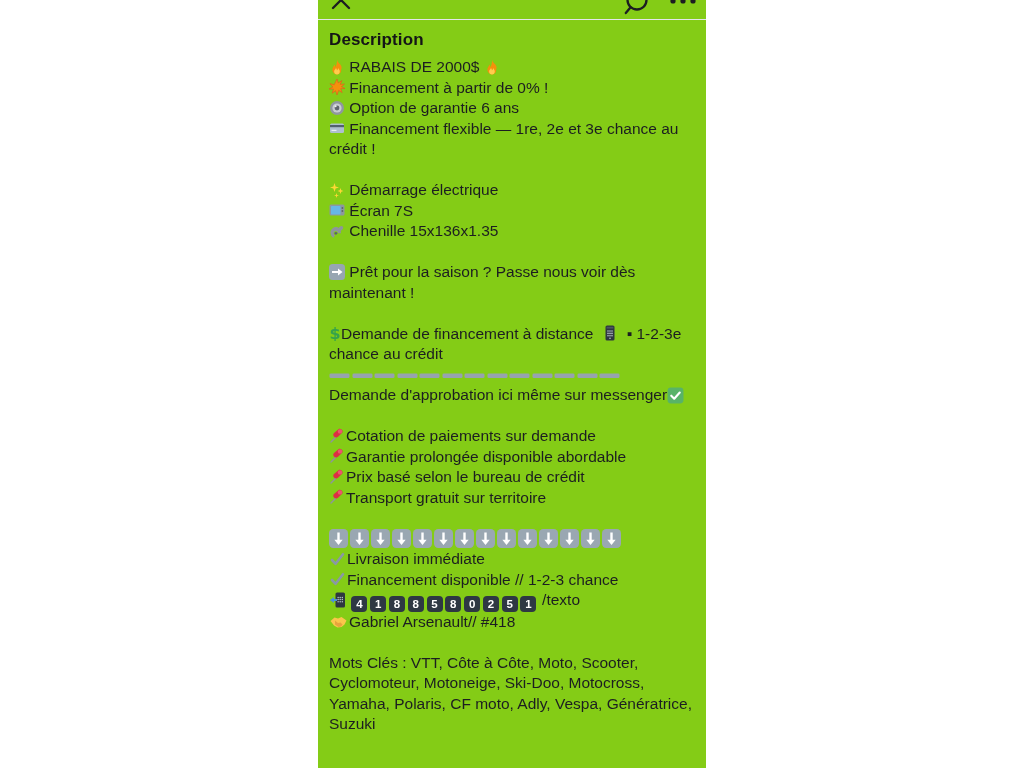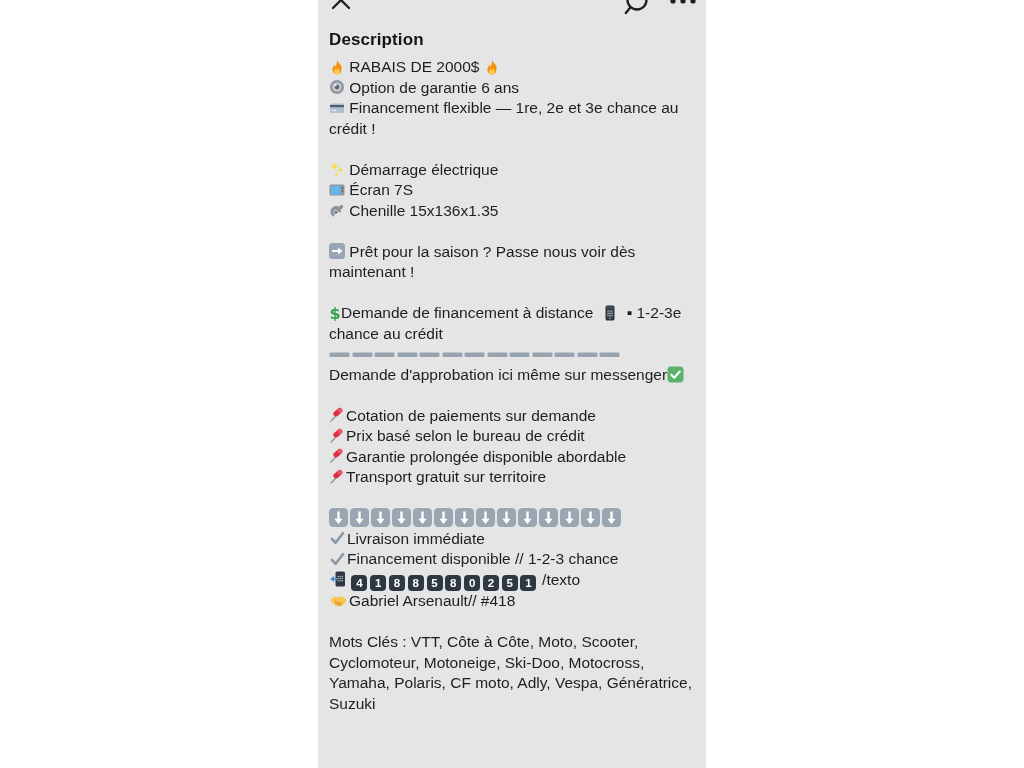--- a/index.html
+++ b/index.html
@@ -1,20 +1,20 @@
 <!DOCTYPE html>
 <html><head>
 <meta charset="utf-8">
 <style>
   html,body{margin:0;padding:0;}
   body{
     width:1024px;height:768px;background:#ffffff;overflow:hidden;position:relative;
     font-family:"Liberation Sans","DejaVu Sans",sans-serif;
   }
-  .screen{position:absolute;left:318px;top:0;width:388px;height:768px;background:#e5e5e5;overflow:hidden;}
+  .screen{position:absolute;left:318px;top:0;width:388px;height:768px;background:#84cc16;overflow:hidden;}
   .topbar{position:relative;height:19px;border-bottom:1px solid #e4e6e9;overflow:hidden;}
   .topbar svg{position:absolute;}
   .tb-close{left:12px;top:-11px;}
   .tb-search{left:303px;top:-12px;}
   .tb-more{left:351px;top:-2px;}
   .content{padding:10px 11px 0 11px;}
   .section-title{font-size:17px;font-weight:bold;color:#141517;margin:0 0 7px 0;letter-spacing:.1px;}
   .line{
     font-size:15.5px;line-height:20.5px;min-height:20.5px;color:#1c1e21;
     white-space:pre-wrap;word-wrap:break-word;
@@ -58,20 +58,23 @@
   <div class="content">
     <h2 class="section-title">Description</h2>
     <div id="description-body">
         <div class="line"><span class="icon icon-fire"><svg viewBox="0 0 16 16">
               <path fill="#f4900c" d="M8 .5c.4 2.6 2.2 3.6 3.3 5 1.2 1.5 1.7 3 .9 5A4.8 4.8 0 0 1 8 15.5 4.9 4.9 0 0 1 3.4 10c.3-2 1.6-3 2.2-4.6.5 1 .6 1.7.4 2.8 1.4-1.2 2.2-4 2-7.7z"></path>
               <path fill="#ffcc4d" d="M8 15.5c-1.6 0-2.9-1.2-2.9-2.8 0-1.5 1.3-2.3 1.9-3.6.8 1 .9 1.6.9 2.5.7-.6 1.2-1.5 1.1-2.6 1.3 1.3 1.9 2.5 1.8 3.8-.1 1.5-1.2 2.7-2.8 2.7z"></path>
             </svg></span><span> RABAIS DE 2000$ </span><span class="icon icon-fire"><svg viewBox="0 0 16 16">
               <path fill="#f4900c" d="M8 .5c.4 2.6 2.2 3.6 3.3 5 1.2 1.5 1.7 3 .9 5A4.8 4.8 0 0 1 8 15.5 4.9 4.9 0 0 1 3.4 10c.3-2 1.6-3 2.2-4.6.5 1 .6 1.7.4 2.8 1.4-1.2 2.2-4 2-7.7z"></path>
               <path fill="#ffcc4d" d="M8 15.5c-1.6 0-2.9-1.2-2.9-2.8 0-1.5 1.3-2.3 1.9-3.6.8 1 .9 1.6.9 2.5.7-.6 1.2-1.5 1.1-2.6 1.3 1.3 1.9 2.5 1.8 3.8-.1 1.5-1.2 2.7-2.8 2.7z"></path>
             </svg></span></div>
+        <div class="line"><span class="icon icon-collision"><svg viewBox="0 0 16 16">
+              <path fill="#f4900c" stroke="#e25822" stroke-width=".6" d="M8 0l1.2 4L13 1.5l-1.8 3.9L15.5 5l-3.2 2.7L16 9.5l-4.3.2 1.5 4-3.5-2.4L8 16l-1.4-4.3-3.4 2.5 1.3-4.1L0 10l3.8-2L1 4.6l4.2 1.2z"></path>
+            </svg></span><span> Financement à partir de 0% !</span></div>
         <div class="line"><span class="icon icon-wheel"><svg viewBox="0 0 16 16">
               <circle cx="8" cy="8" r="7" fill="#90979f"></circle>
               <circle cx="8" cy="8" r="4.6" fill="#c9cdd2"></circle>
               <circle cx="8" cy="8" r="2.4" fill="#5f666d"></circle>
               <circle cx="6.6" cy="6.2" r="1" fill="#eceff1"></circle>
             </svg></span><span> Option de garantie 6 ans</span></div>
         <div class="line"><span class="icon icon-credit-card"><svg viewBox="0 0 16 16">
               <rect x="1" y="3.5" width="14" height="9.5" rx="1.5" fill="#aebfd0"></rect>
               <rect x="1" y="5" width="14" height="2.2" fill="#51606f"></rect>
               <rect x="2.5" y="9.8" width="5" height="1.2" fill="#e8eef4"></rect>
@@ -150,26 +153,26 @@
         <div class="line"></div>
         <div class="line"><span class="icon icon-pushpin"><svg viewBox="0 0 16 16">
               <path stroke="#8d959c" stroke-width="1.4" stroke-linecap="round" d="M6.5 9.5L2 14"></path>
               <path fill="#dd2e44" d="M9.5 1.2c.6-.6 2-.7 3 .3 1 1 1.5 2.3.8 3L9 8.8C8 9.8 6 9.6 5 8.6S4 6 5 5z"></path>
               <circle cx="11" cy="3.4" r="2.2" fill="#ea596e"></circle>
             </svg></span><span>Cotation de paiements sur demande</span></div>
         <div class="line"><span class="icon icon-pushpin"><svg viewBox="0 0 16 16">
               <path stroke="#8d959c" stroke-width="1.4" stroke-linecap="round" d="M6.5 9.5L2 14"></path>
               <path fill="#dd2e44" d="M9.5 1.2c.6-.6 2-.7 3 .3 1 1 1.5 2.3.8 3L9 8.8C8 9.8 6 9.6 5 8.6S4 6 5 5z"></path>
               <circle cx="11" cy="3.4" r="2.2" fill="#ea596e"></circle>
+            </svg></span><span>Garantie prolongée disponible abordable</span></div>
+        <div class="line"><span class="icon icon-pushpin"><svg viewBox="0 0 16 16">
+              <path stroke="#8d959c" stroke-width="1.4" stroke-linecap="round" d="M6.5 9.5L2 14"></path>
+              <path fill="#dd2e44" d="M9.5 1.2c.6-.6 2-.7 3 .3 1 1 1.5 2.3.8 3L9 8.8C8 9.8 6 9.6 5 8.6S4 6 5 5z"></path>
+              <circle cx="11" cy="3.4" r="2.2" fill="#ea596e"></circle>
             </svg></span><span>Prix basé selon le bureau de crédit</span></div>
-        <div class="line"><span class="icon icon-pushpin"><svg viewBox="0 0 16 16">
-              <path stroke="#8d959c" stroke-width="1.4" stroke-linecap="round" d="M6.5 9.5L2 14"></path>
-              <path fill="#dd2e44" d="M9.5 1.2c.6-.6 2-.7 3 .3 1 1 1.5 2.3.8 3L9 8.8C8 9.8 6 9.6 5 8.6S4 6 5 5z"></path>
-              <circle cx="11" cy="3.4" r="2.2" fill="#ea596e"></circle>
-            </svg></span><span>Garantie prolongée disponible abordable</span></div>
         <div class="line"><span class="icon icon-pushpin"><svg viewBox="0 0 16 16">
               <path stroke="#8d959c" stroke-width="1.4" stroke-linecap="round" d="M6.5 9.5L2 14"></path>
               <path fill="#dd2e44" d="M9.5 1.2c.6-.6 2-.7 3 .3 1 1 1.5 2.3.8 3L9 8.8C8 9.8 6 9.6 5 8.6S4 6 5 5z"></path>
               <circle cx="11" cy="3.4" r="2.2" fill="#ea596e"></circle>
             </svg></span><span>Transport gratuit sur territoire</span></div>
         <div class="line"></div>
         <div class="line"><span class="icon icon-down-arrow"><svg viewBox="0 0 16 16">
               <rect width="16" height="16" rx="3.5" fill="#9aa7b2"></rect>
               <path fill="#fff" d="M8 13.5L4.5 9H7V3h2v6h2.5z"></path>
             </svg></span><span class="icon icon-down-arrow"><svg viewBox="0 0 16 16">

